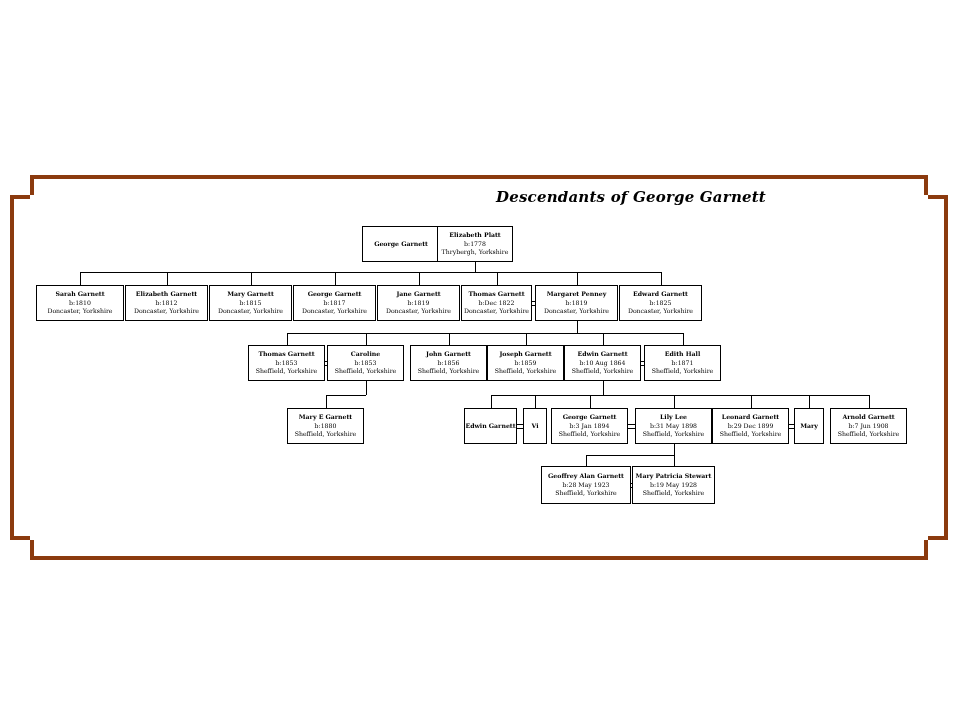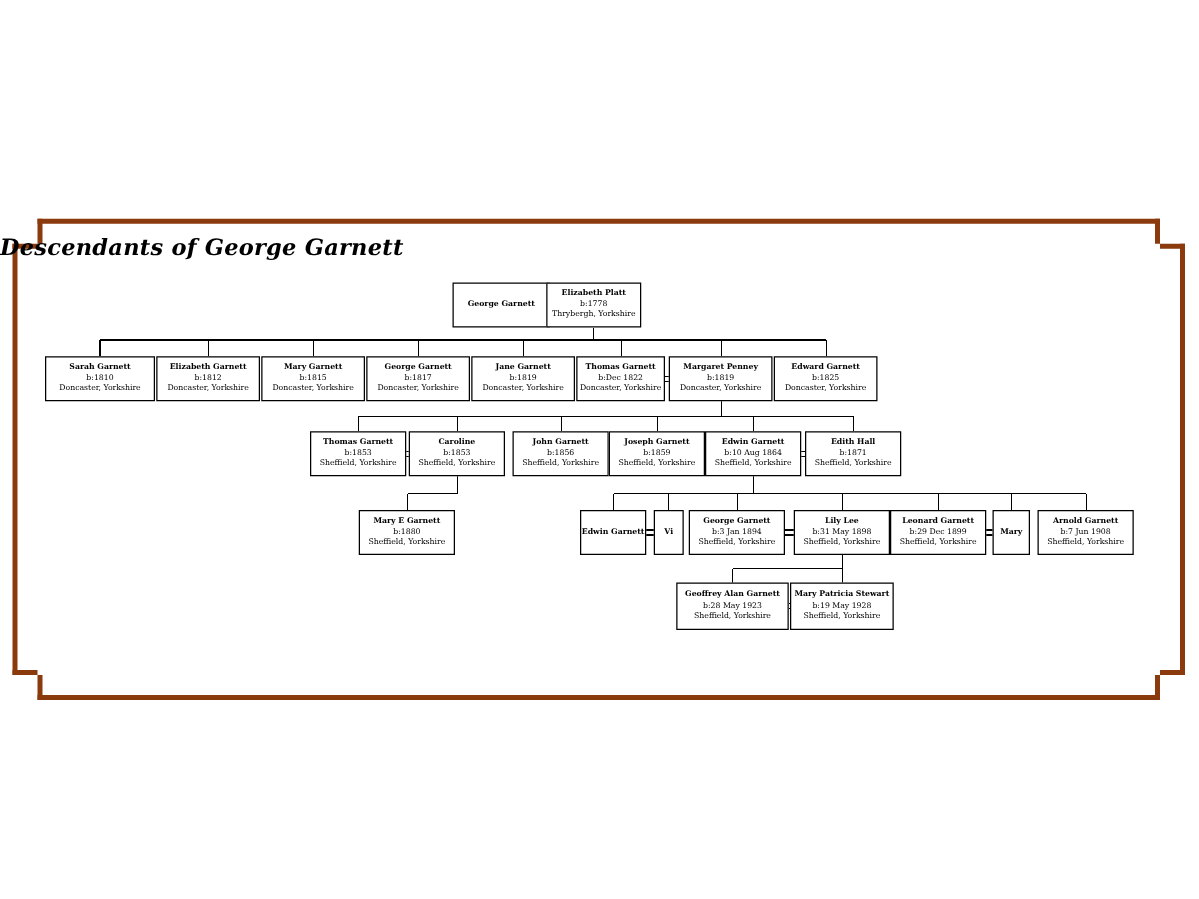--- a/index.html
+++ b/index.html
@@ -44,25 +44,25 @@
     width: 959px;
     height: 719px;
     pointer-events: none;
   }
 
   .title {
     position: absolute;
     left: 0;
     top: 188px;
     width: 766px;
-    text-align: left;
+    text-align: right;
     font-family: "DejaVu Serif", "Liberation Serif", serif;
     font-weight: bold;
     font-style: italic;
-    font-size: 18px;
+    font-size: 15px;
     letter-spacing: 0.2px;
     color: #000000;
   }
 
   .node {
     position: absolute;
     box-sizing: border-box;
     border: 1px solid #000000;
     background: #ffffff;
     color: #000000;

